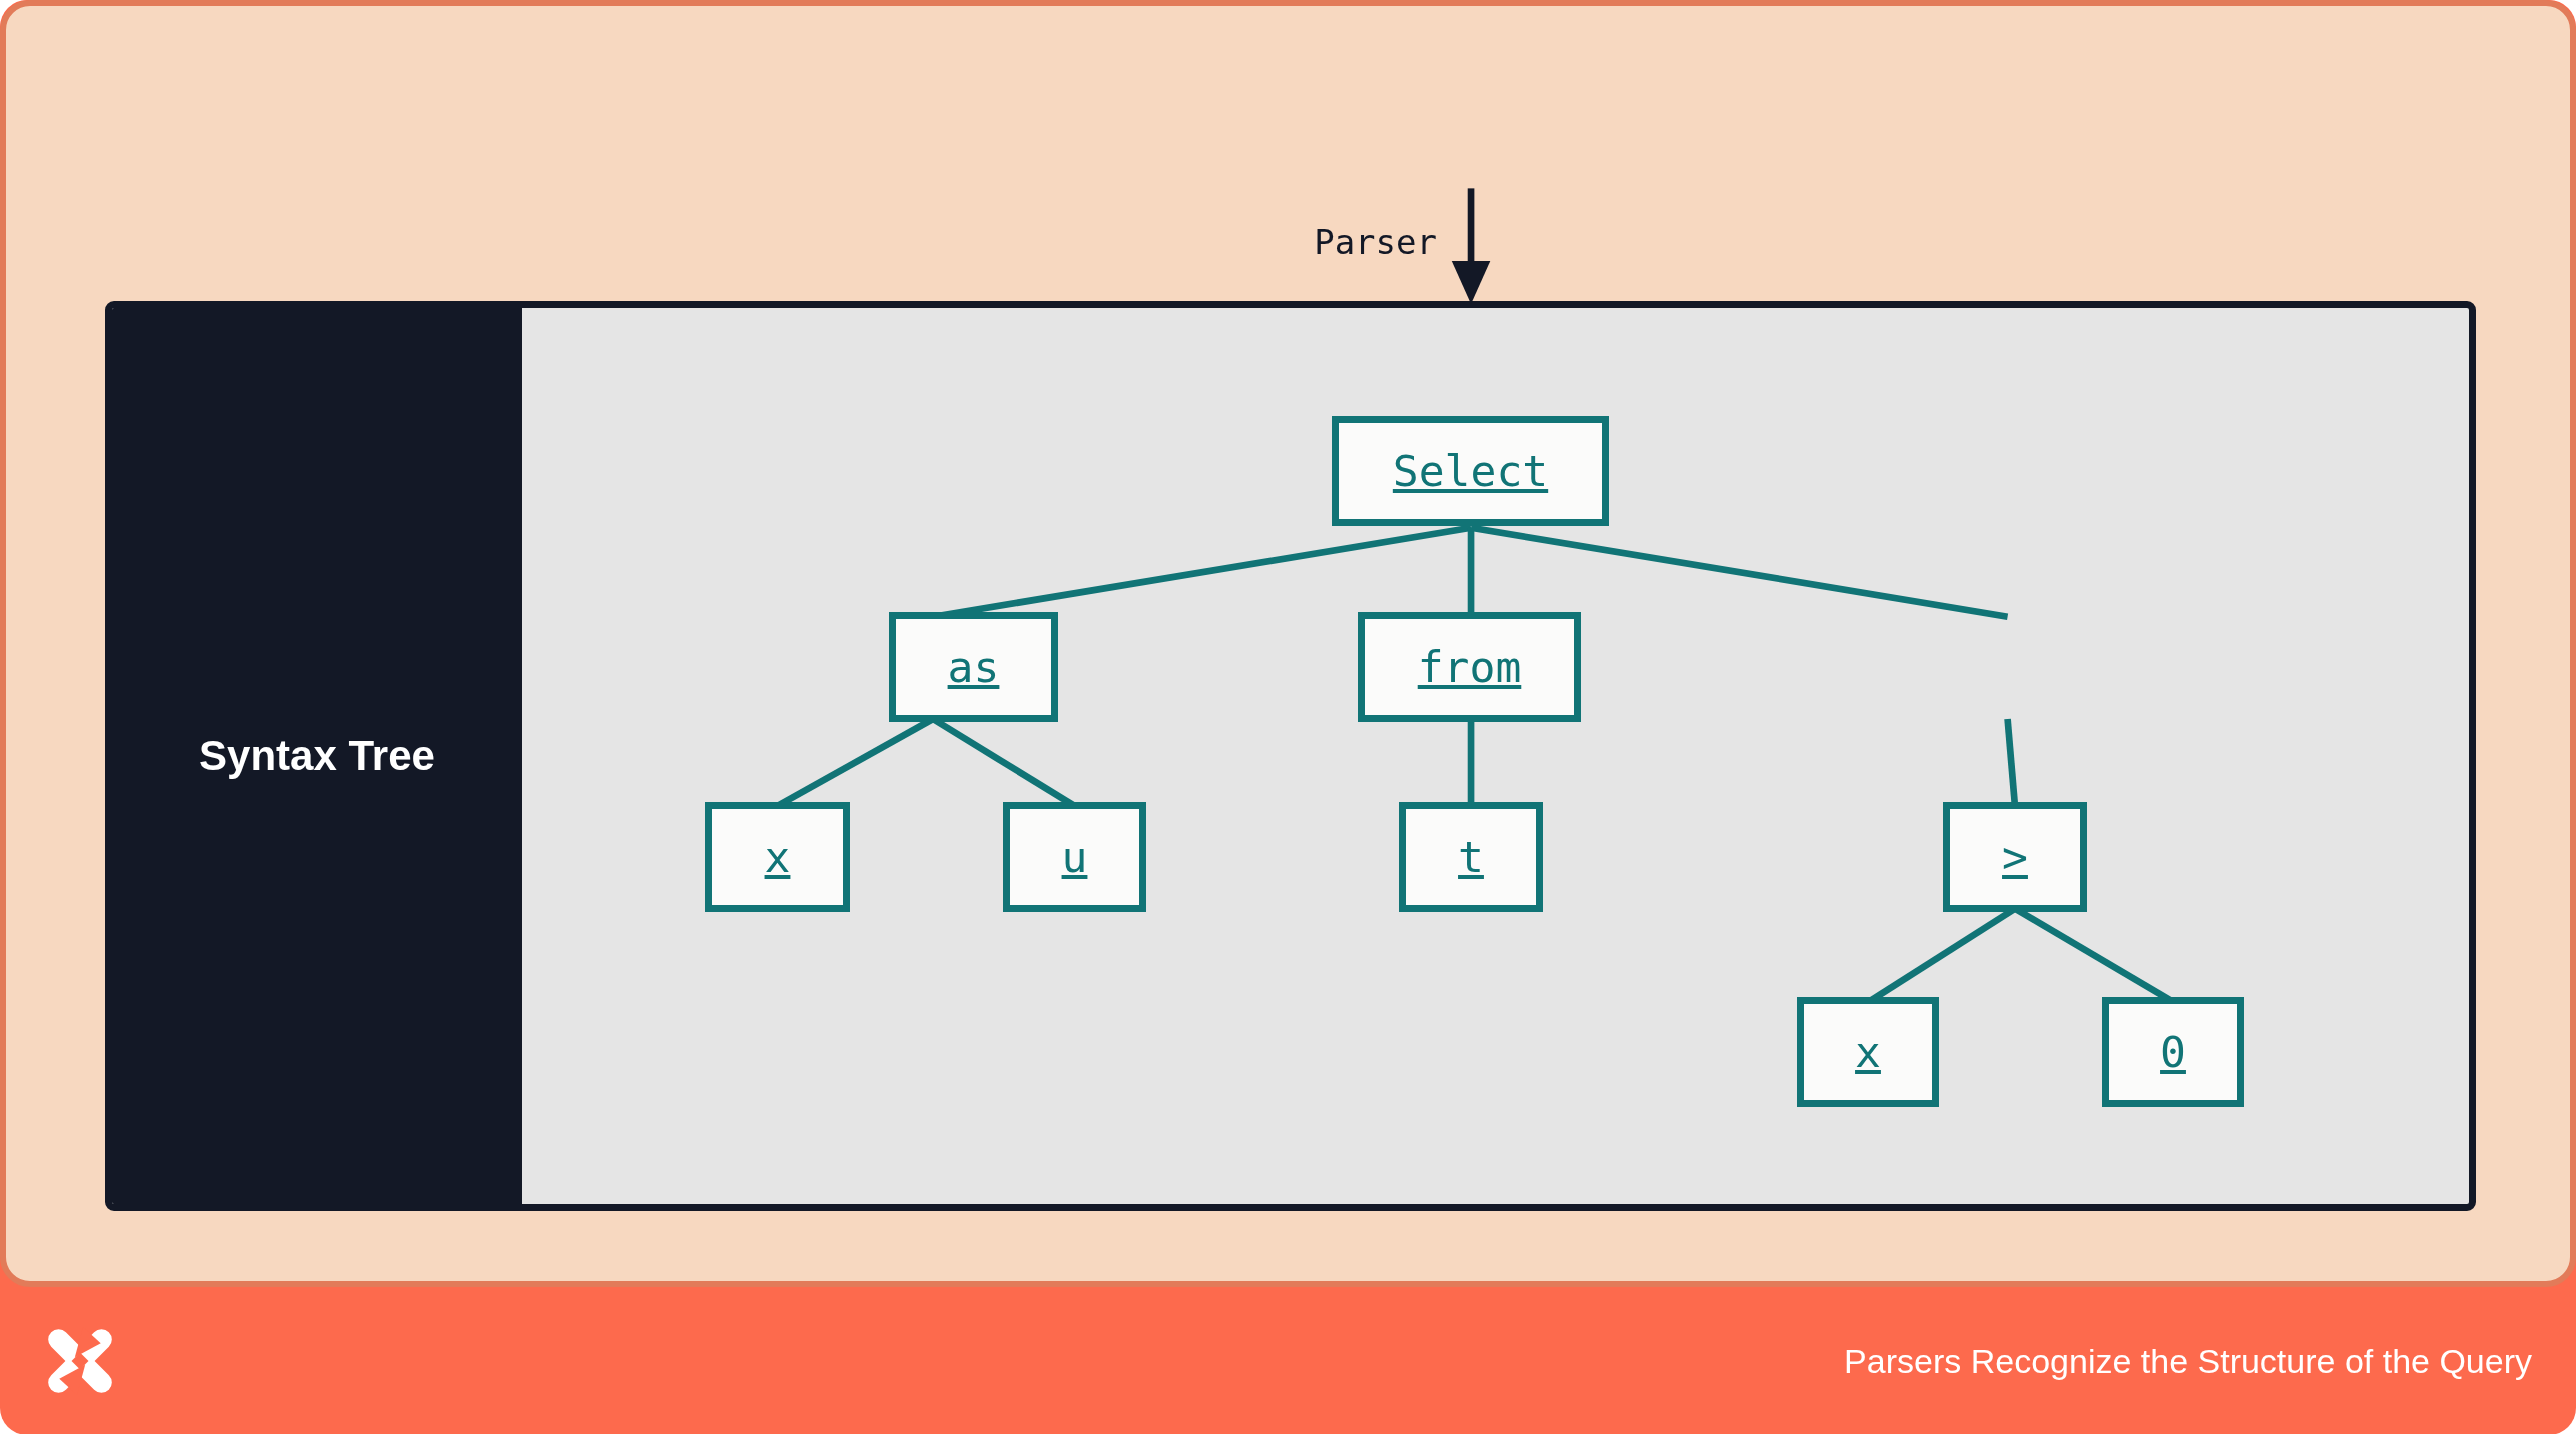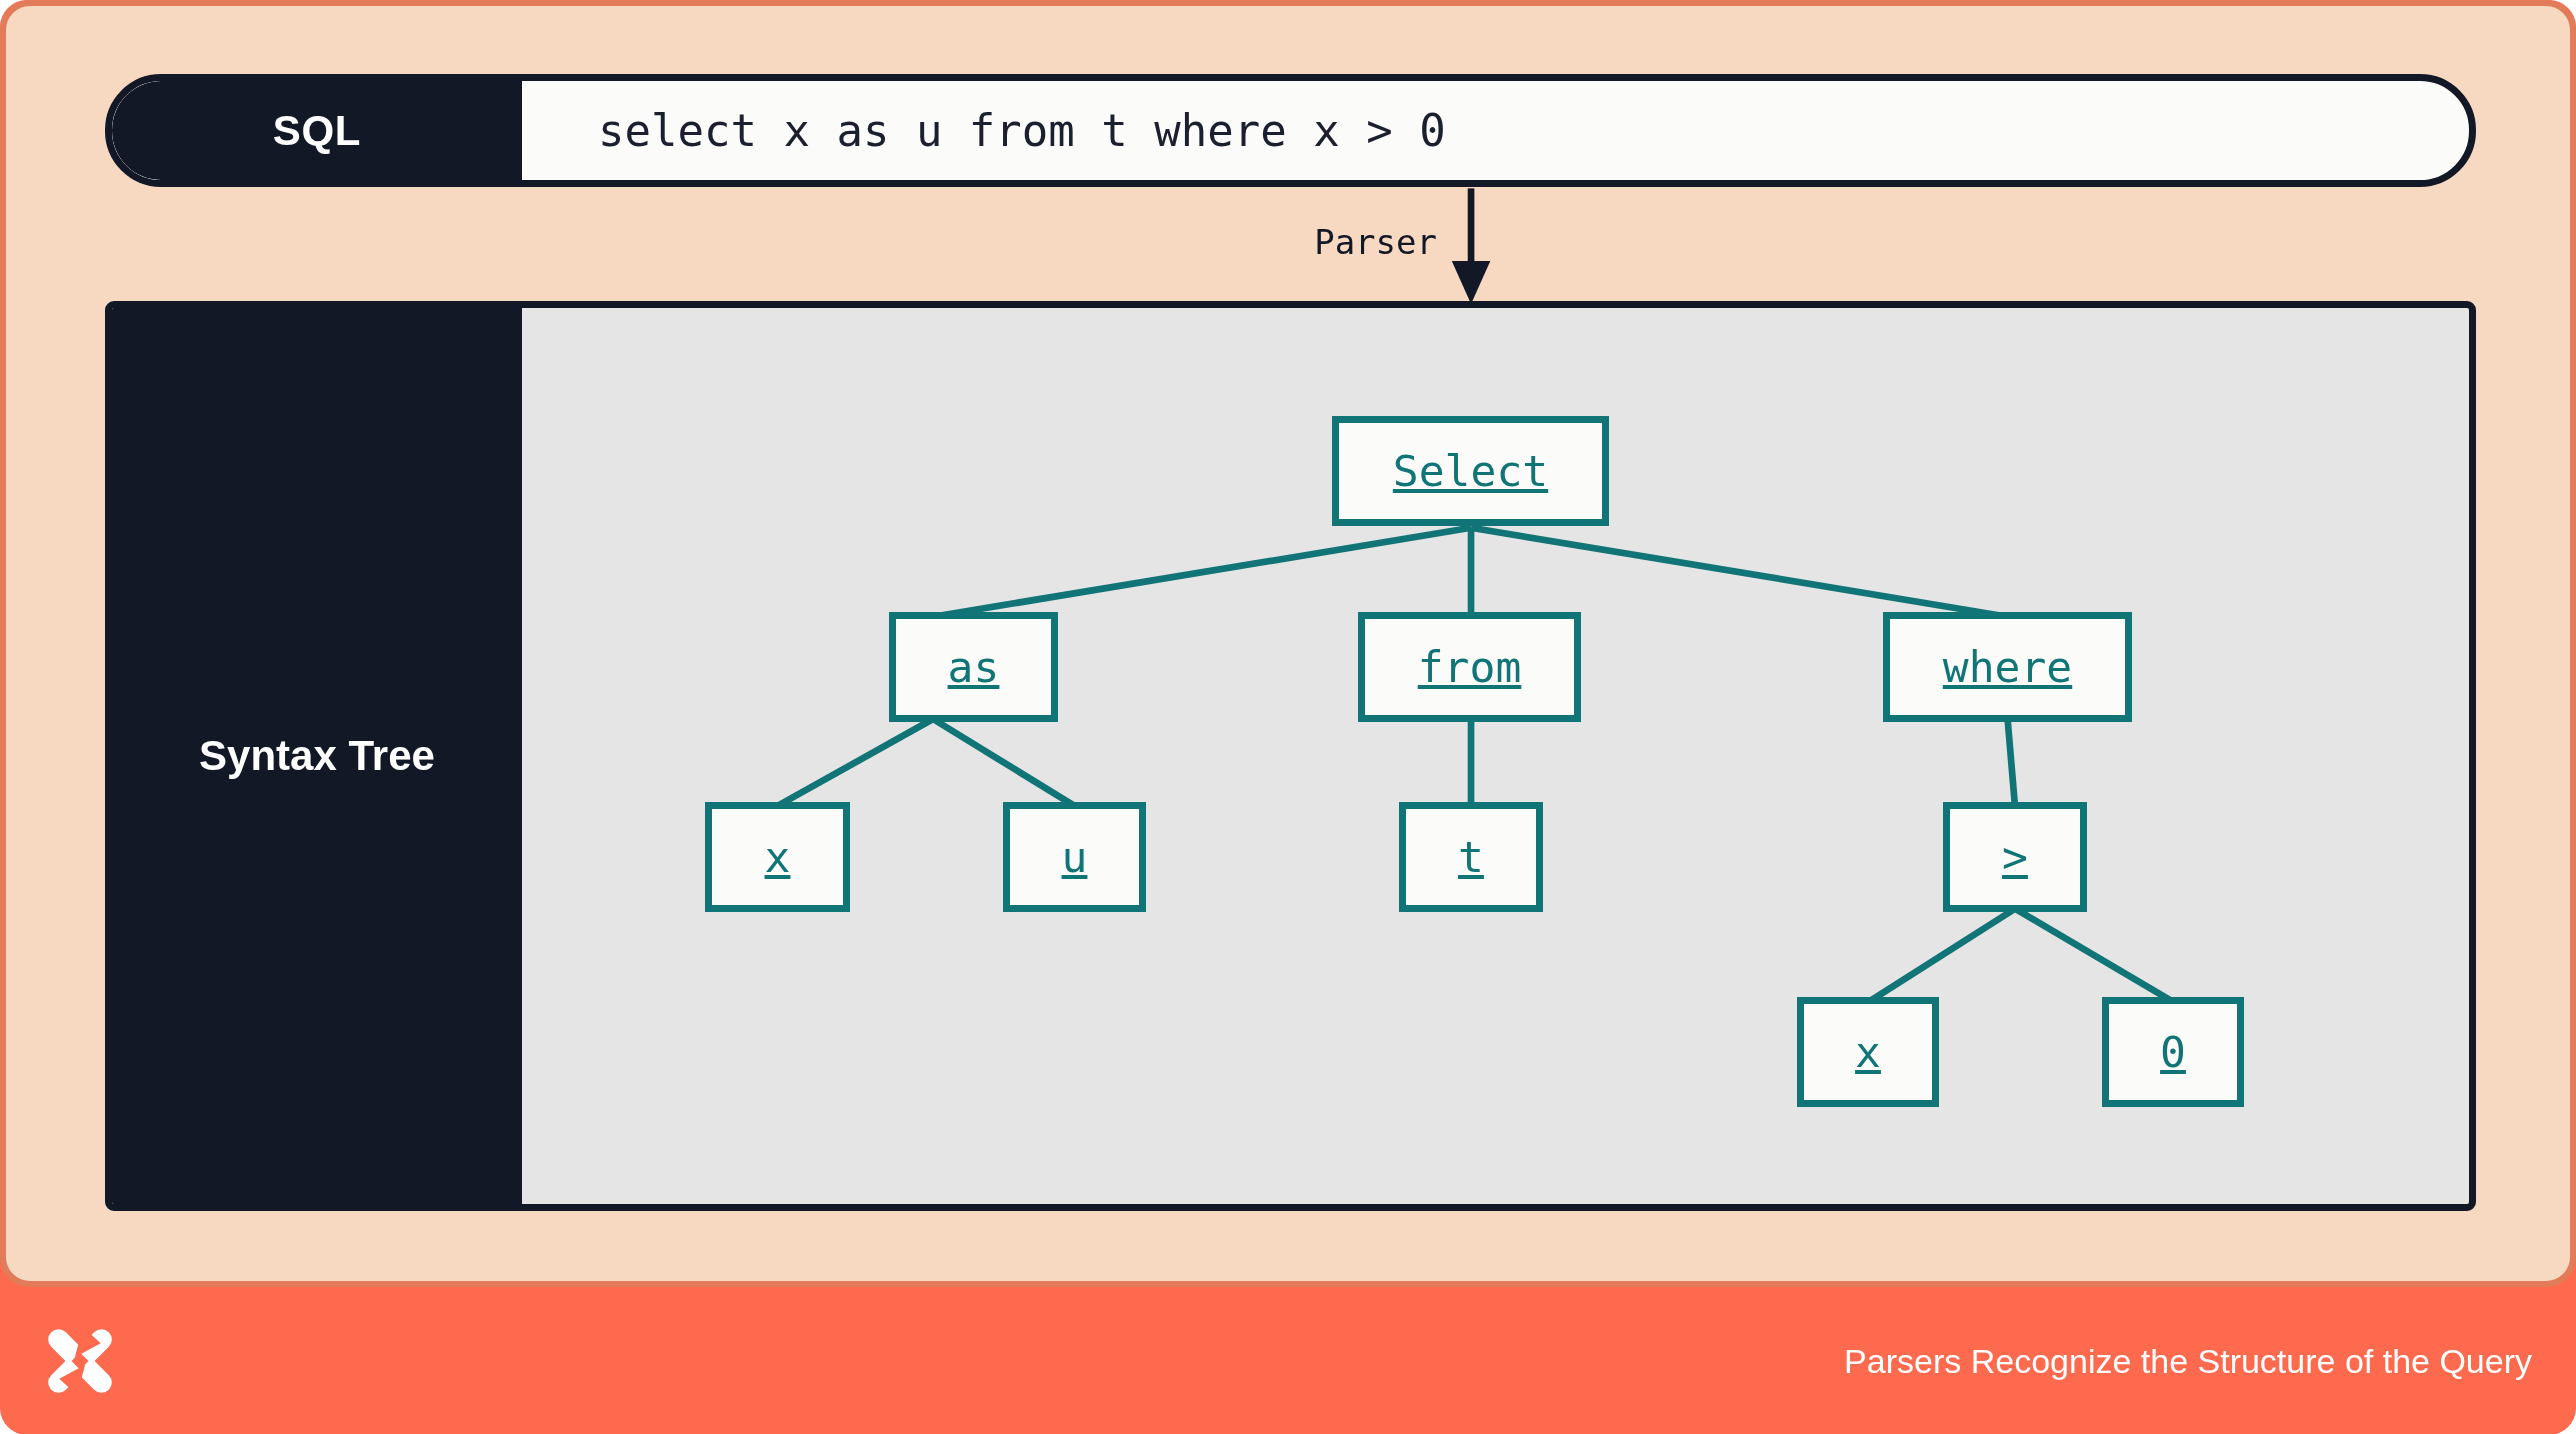--- a/index.html
+++ b/index.html
@@ -125,28 +125,20 @@
   }
   .logo-icon { width: 74px; height: 74px; display: block; }
 </style>
 </head>
 <body>
 
 <div class="page">
 
   <div class="sheet"></div>
 
-  <div class="sql-pill">
-    <div class="sql-label-section">
-      <span>SQL</span>
-    </div>
-    <div class="sql-code-section">
-      <span>select x as u from t where x &gt; 0</span>
-    </div>
-  </div>
 
   <div class="parser-label">Parser</div>
 
   <div class="panel">
     <div class="panel-sidebar">
       <span>Syntax Tree</span>
     </div>
   </div>
 
   <svg class="overlay-svg" viewBox="0 0 3476 1936" xmlns="http://www.w3.org/2000/svg">
@@ -165,21 +157,20 @@
       <line x1="1985" y1="970" x2="1985" y2="1088"></line>
       <line x1="2709" y1="970" x2="2719" y2="1088"></line>
       <line x1="2719" y1="1226" x2="2521" y2="1352"></line>
       <line x1="2719" y1="1226" x2="2933" y2="1352"></line>
     </g>
   </svg>
 
   <div class="tree-node" style="left:1332px; top:416px; width:277px;">Select</div>
   <div class="tree-node" style="left:849px; top:612px; width:169px;margin-left:40px;">as</div>
   <div class="tree-node" style="left:1358px; top:612px; width:223px;">from</div>
-  <div class="tree-node" style="left:1883px; top:612px; width:249px;">where</div>
   <div class="tree-node" style="left:705px;  top:802px; width:145px;">x</div>
   <div class="tree-node" style="left:1003px; top:802px; width:143px;">u</div>
   <div class="tree-node" style="left:1399px; top:802px; width:144px;">t</div>
   <div class="tree-node" style="left:1943px; top:802px; width:144px;">&gt;</div>
   <div class="tree-node" style="left:1797px; top:997px; width:142px;">x</div>
   <div class="tree-node" style="left:2102px; top:997px; width:142px;">0</div>
 
   <div class="footer">
     <svg class="logo-icon" viewBox="0 0 100 100" xmlns="http://www.w3.org/2000/svg">
       <line x1="21" y1="21" x2="79" y2="79" stroke="#ffffff" stroke-width="28" stroke-linecap="round"></line>

